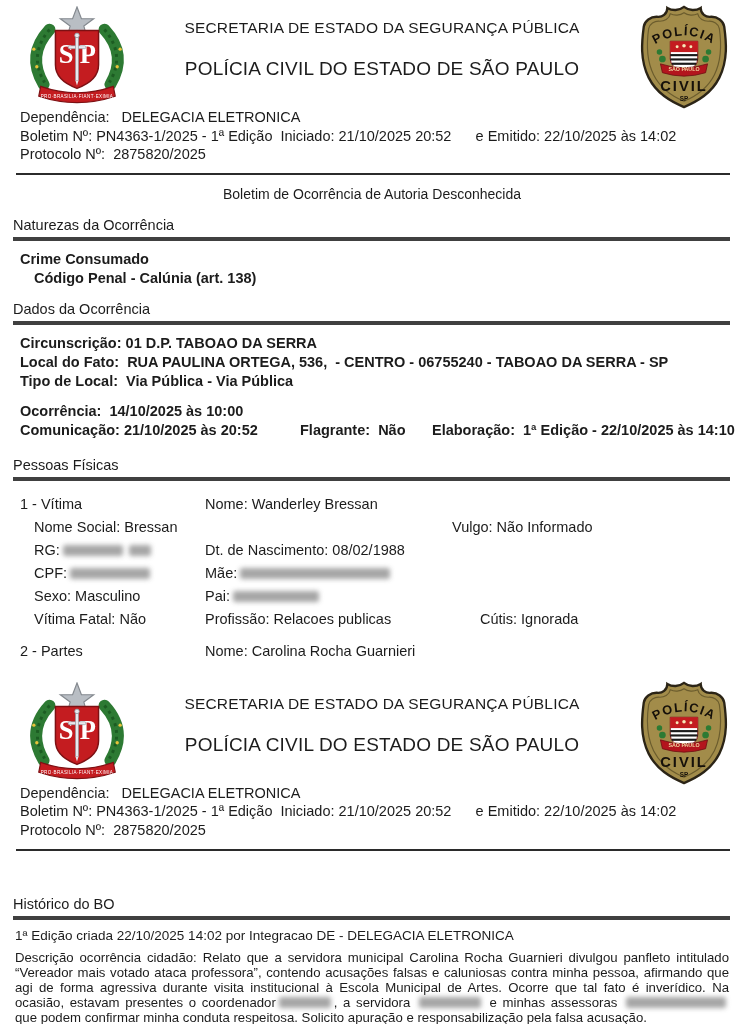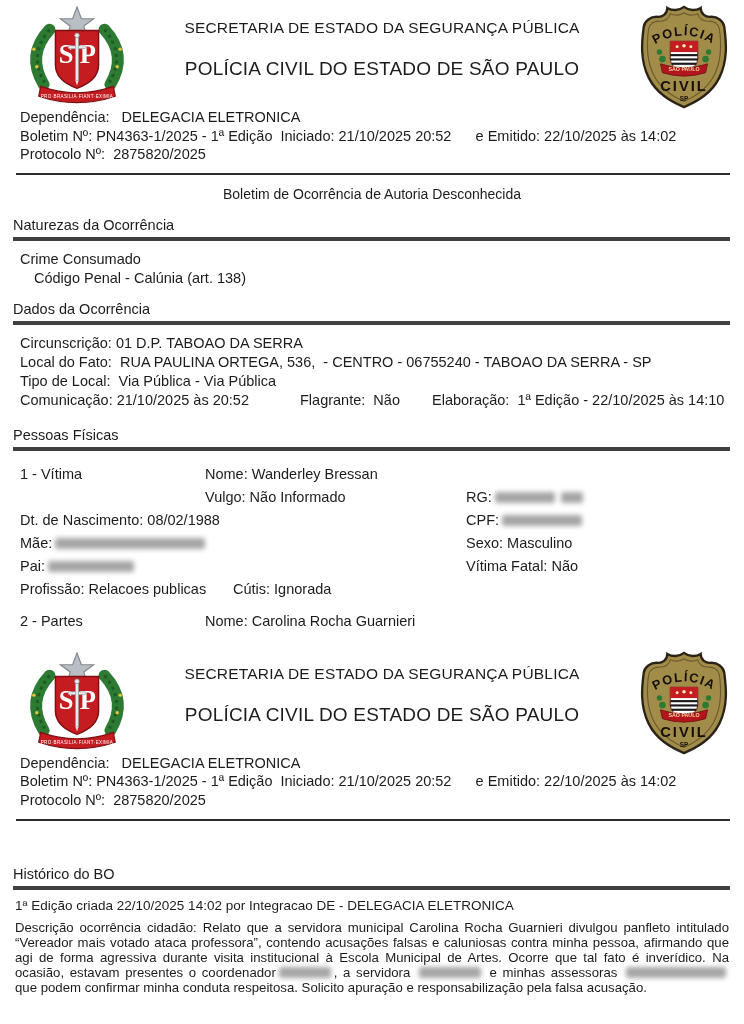--- a/index.html
+++ b/index.html
@@ -17,21 +17,21 @@
   .badge{width:112px;height:106px;flex:0 0 auto;}
   .info-block{margin:0 0 0 20px;font-size:14.5px;line-height:18.6px;}
   .rule{border:none;border-top:2px solid #2b2b2b;margin:9px 14px 0 16px;}
   
   .doc-title{text-align:center;font-size:14px;margin-top:11px;}
   .section-head{margin:0 14px 0 13px;font-size:14.5px;border-bottom:4px solid #404040;padding-bottom:4px;}
   .sec-nat{margin-top:15px;}
   .sec-dados{margin-top:13px;}
   .sec-pessoas{margin-top:17px;}
   .sec-hist{margin-top:45px;}
-  .body-block{margin-left:20px;font-size:14.5px;line-height:19px;} .mt9{margin-top:9px;} .mt11{margin-top:11px;} .mt12{margin-top:12px;}
+  .body-block{margin-left:20px;font-size:14.5px;line-height:19px;} .mt9{margin-top:9px;font-weight:bold;} .mt11{margin-top:11px;} .mt12{margin-top:12px;}
   .indent{padding-left:14px;}
   .flex-row{display:flex;}
   .fcol1{width:280px;} .fcol2{width:132px;}
   
   .person-grid{display:grid;grid-template-columns:185px 247px 1fr;margin-left:20px;font-size:14.5px;}
   .person-grid > div{height:23px;line-height:23px;white-space:nowrap;}
   .cutis-cell{padding-left:28px;}
   .partes-row{margin-top:9px;}
   
   .redact{display:inline-block;height:11px;background:#8f8f8f;border-radius:2px;
@@ -124,33 +124,35 @@
   <div class="body-block mt9">
     <div>Crime Consumado</div>
     <div class="indent">Código Penal - Calúnia (art. 138)</div>
   </div>
 
   <div class="section-head sec-dados">Dados da Ocorrência</div>
   <div class="body-block mt9">
     <div class="pre">Circunscrição: 01 D.P. TABOAO DA SERRA</div>
     <div class="pre">Local do Fato:  RUA PAULINA ORTEGA, 536,  - CENTRO - 06755240 - TABOAO DA SERRA - SP</div>
     <div class="pre">Tipo de Local:  Via Pública - Via Pública</div>
+    <div class="pre mt11">Ocorrência:  14/10/2025 às 10:00</div>
     <div class="flex-row">
       <div class="pre fcol1">Comunicação: 21/10/2025 às 20:52</div>
       <div class="pre fcol2">Flagrante:  Não</div>
       <div class="pre">Elaboração:  1ª Edição - 22/10/2025 às 14:10</div>
     </div>
   </div>
 
   <div class="section-head sec-pessoas">Pessoas Físicas</div>
   <div class="person-grid mt12">
     <div>1 - Vítima</div>
     <div>Nome: Wanderley Bressan</div>
     <div></div>
 
+    <div class="indent">Nome Social: Bressan</div>
     <div></div>
     <div>Vulgo: Não Informado</div>
 
     <div class="indent"><span>RG:</span><span class="redact w60"></span><span class="redact w22"></span></div>
     <div>Dt. de Nascimento: 08/02/1988</div>
     <div></div>
 
     <div class="indent"><span>CPF:</span><span class="redact w80"></span></div>
     <div><span>Mãe:</span><span class="redact w150"></span></div>
     <div></div>

